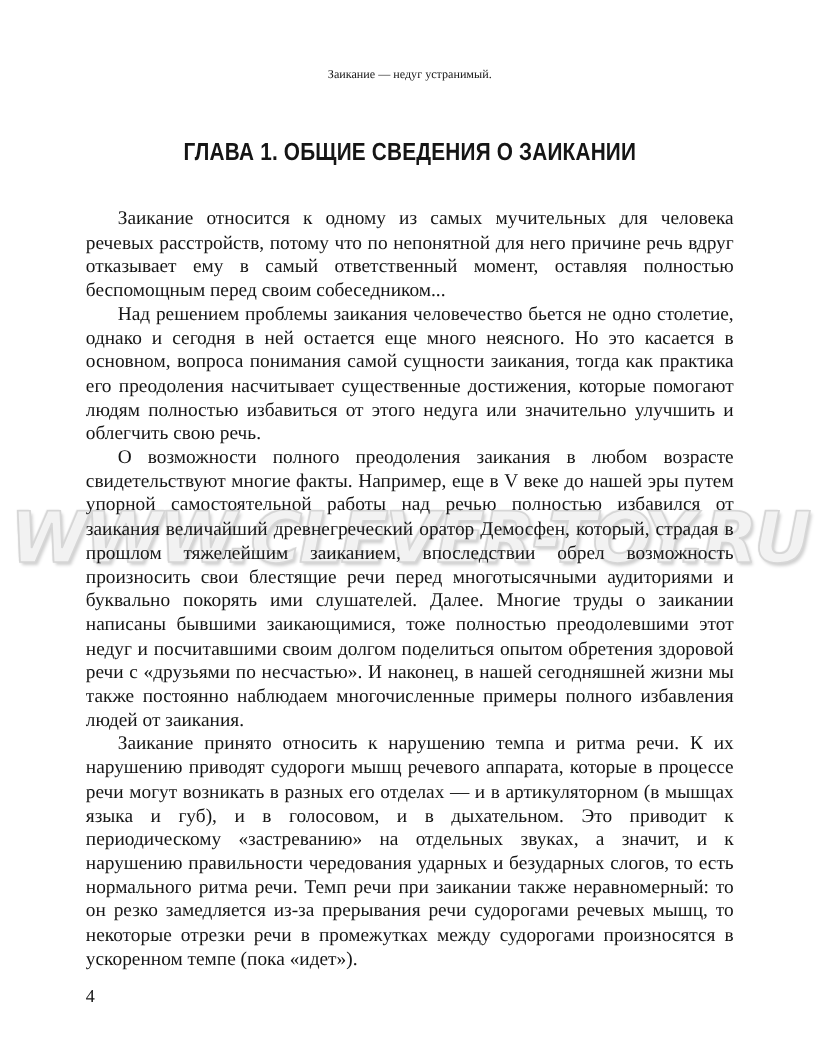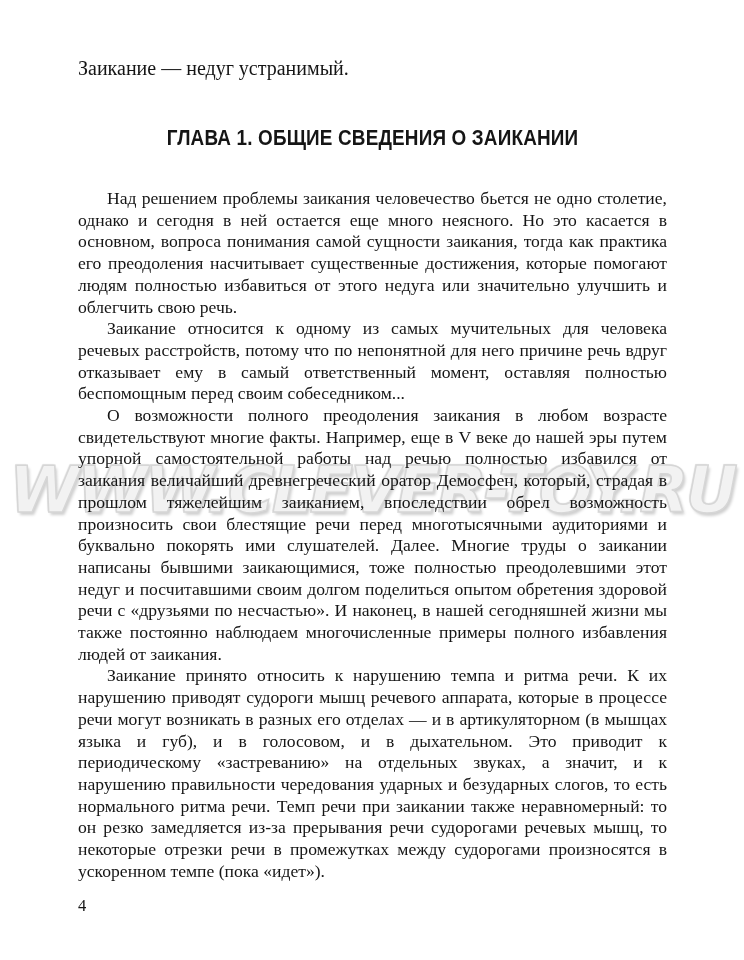--- a/index.html
+++ b/index.html
@@ -37,22 +37,22 @@
   }
   .content {
     position: absolute;
     left: 78px;
     right: 77px;
     top: 0;
     z-index: 1;
   }
   .epigraph {
     margin-top: 56px;
-    text-align: left;
-    font-size: 20px;
+    text-align: center;
+    font-size: 11px;
     line-height: 25px;
   }
   .epigraph-author {
     font-style: italic;
   }
   .chapter-heading {
     margin: 44px 0 0 0;
     text-align: center;
     font-family: "Liberation Sans", sans-serif;
     font-weight: bold;
@@ -90,22 +90,22 @@
 
   <div class="content">
 
     <div class="epigraph">
       <div class="epigraph-quote">Заикание — недуг устранимый.</div>
     </div>
 
     <h1 class="chapter-heading">ГЛАВА 1. ОБЩИЕ СВЕДЕНИЯ О ЗАИКАНИИ</h1>
 
     <div class="body-text" id="paragraphs">
+        <p>Заикание относится к одному из самых мучительных для человека речевых расстройств, потому что по непонятной для него причине речь вдруг отказывает ему в самый ответственный момент, оставляя полностью беспомощным перед своим собеседником...</p>
         <p>Над решением проблемы заикания человечество бьется не одно столетие, однако и сегодня в ней остается еще много неясного. Но это касается в основном, вопроса понимания самой сущности заикания, тогда как практика его преодоления насчитывает существенные достижения, которые помогают людям полностью избавиться от этого недуга или значительно улучшить и облегчить свою речь.</p>
-        <p>Заикание относится к одному из самых мучительных для человека речевых расстройств, потому что по непонятной для него причине речь вдруг отказывает ему в самый ответственный момент, оставляя полностью беспомощным перед своим собеседником...</p>
         <p>О возможности полного преодоления заикания в любом возрасте свидетельствуют многие факты. Например, еще в V веке до нашей эры путем упорной самостоятельной работы над речью полностью избавился от заикания величайший древнегреческий оратор Демосфен, который, страдая в прошлом тяжелейшим заиканием, впоследствии обрел возможность произносить свои блестящие речи перед многотысячными аудиториями и буквально покорять ими слушателей. Далее. Многие труды о заикании написаны бывшими заикающимися, тоже полностью преодолевшими этот недуг и посчитавшими своим долгом поделиться опытом обретения здоровой речи с «друзьями по несчастью». И наконец, в нашей сегодняшней жизни мы также постоянно наблюдаем многочисленные примеры полного избавления людей от заикания.</p>
         <p>Заикание принято относить к нарушению темпа и ритма речи. К их нарушению приводят судороги мышц речевого аппарата, которые в процессе речи могут возникать в разных его отделах — и в артикуляторном (в мышцах языка и губ), и в голосовом, и в дыхательном. Это приводит к периодическому «застреванию» на отдельных звуках, а значит, и к нарушению правильности чередования ударных и безударных слогов, то есть нормального ритма речи. Темп речи при заикании также неравномерный: то он резко замедляется из-за прерывания речи судорогами речевых мышц, то некоторые отрезки речи в промежутках между судорогами произносятся в ускоренном темпе (пока «идет»).</p>
       </div>
 
   </div>
 
   <div class="page-number">4</div>
 
 </div>
 

